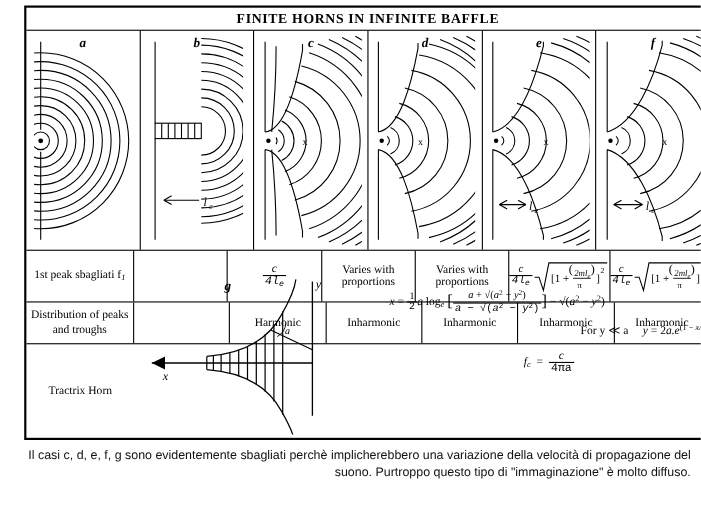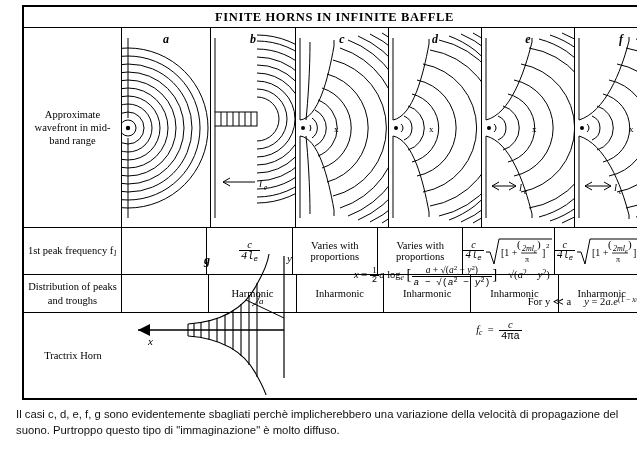--- a/index.html
+++ b/index.html
@@ -60,34 +60,33 @@
     font-size:10.5px;line-height:1.6;
   }
   .formula-area .line{margin-bottom:6px;}
 
   
   .caption{
     position:absolute;left:8px;top:406px;width:620px;
     font-family:"Liberation Sans", sans-serif;
     font-size:11.3px;color:#111;line-height:1.45;
   }
-  .caption p{margin:0 0 7px 8px;}
+  .caption p{margin:0 0 7px 8px;text-align:right;}
 </style>
 </head>
 <body>
 
 <div id="root">
 
   <div class="figure">
 
     <div class="fig-title">FINITE HORNS IN INFINITE BAFFLE</div>
 
     <div class="grid-row row-wave">
 
-      <div class="cell labelcell">Approximate wavefront in mid-band range</div>
 
       <div class="cell colcell">
         <span class="colletter">a</span>
         <svg width="88" height="196" viewBox="0 0 88 196">
           <g fill="none" stroke="#000" stroke-width="1">
             <path d="M6,8 L6,88"></path>
               <path d="M6,108 L6,188"></path>
             <circle cx="6" cy="98" r="8"></circle>
             <circle cx="6" cy="98" r="16"></circle>
             <circle cx="6" cy="98" r="24"></circle>
@@ -253,21 +252,21 @@
           </g>
           <text x="39" y="161" font-size="11" font-style="italic" font-family="Liberation Serif, serif">l</text>
           <text x="44" y="164" font-size="7.5" font-style="italic" font-family="Liberation Serif, serif">e</text>
         </svg>
       </div>
     </div>
 
     <div class="grid-row row-freq">
       <div class="cell labelcell">
         <span>
-          <span>1st peak frequency f</span><span class="ital sub">1</span>
+          <span>1st peak sbagliati f</span><span class="ital sub">1</span>
         </span>
       </div>
 
       <div class="cell colcell">
         <span></span>
       </div>
 
       <div class="cell colcell">
         <span class="frac">
           <span class="num ital">c</span>

